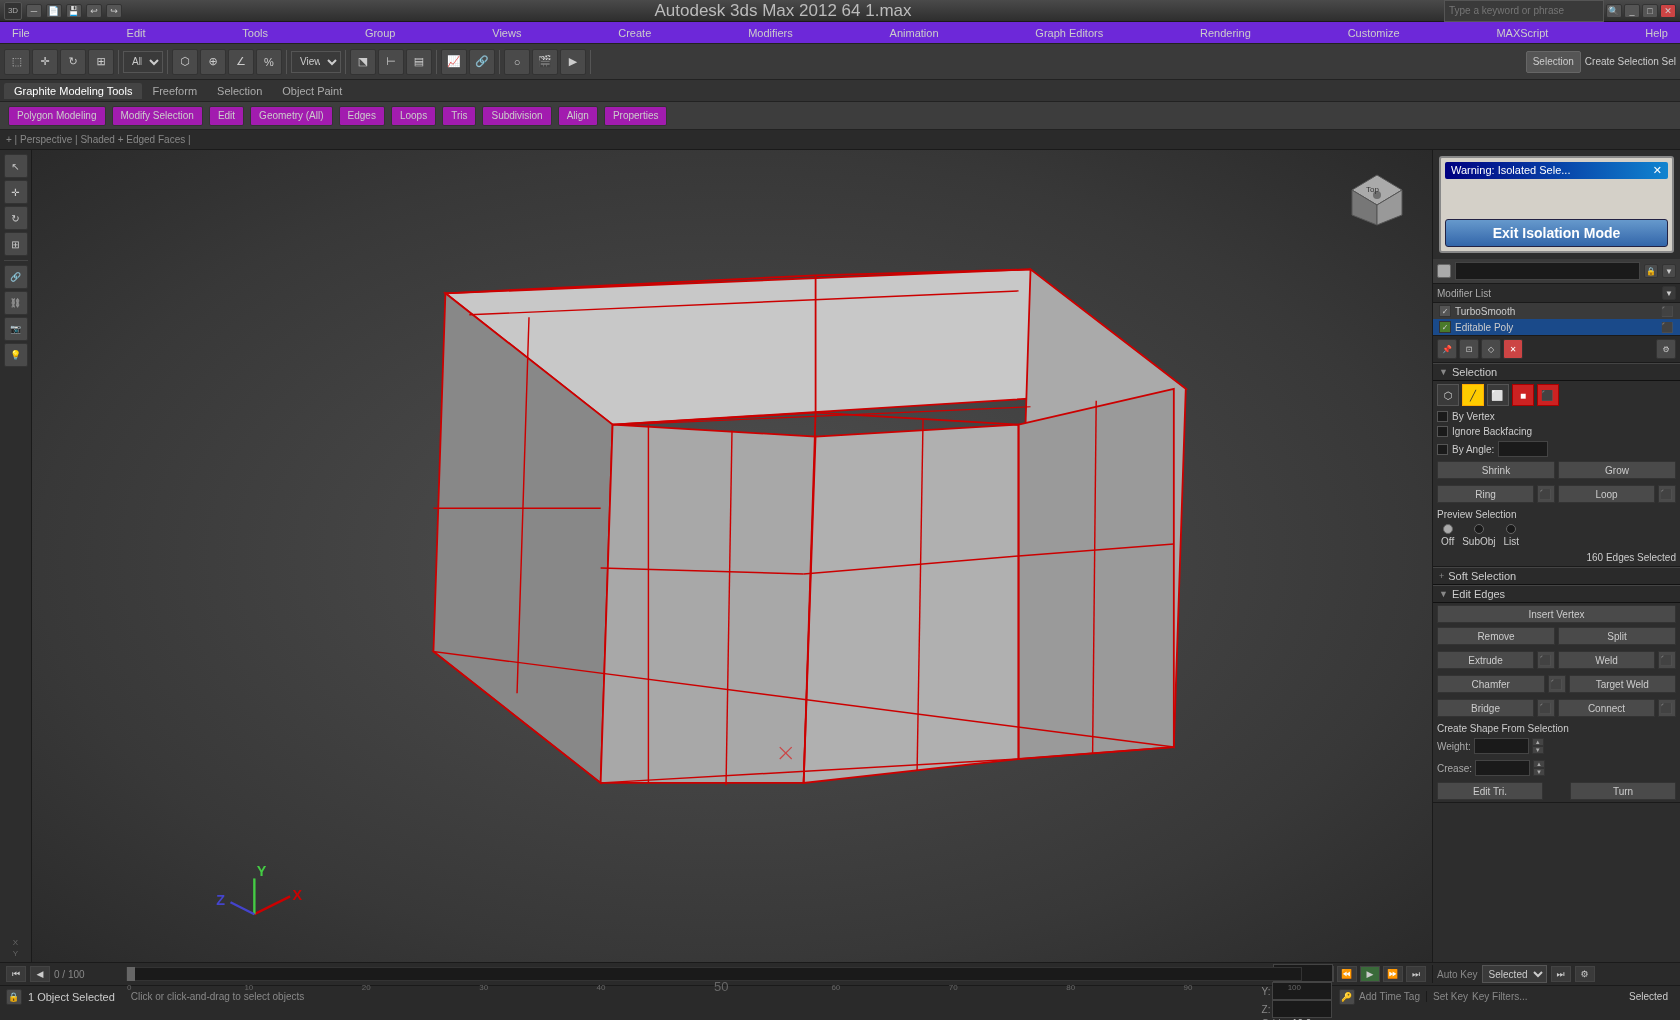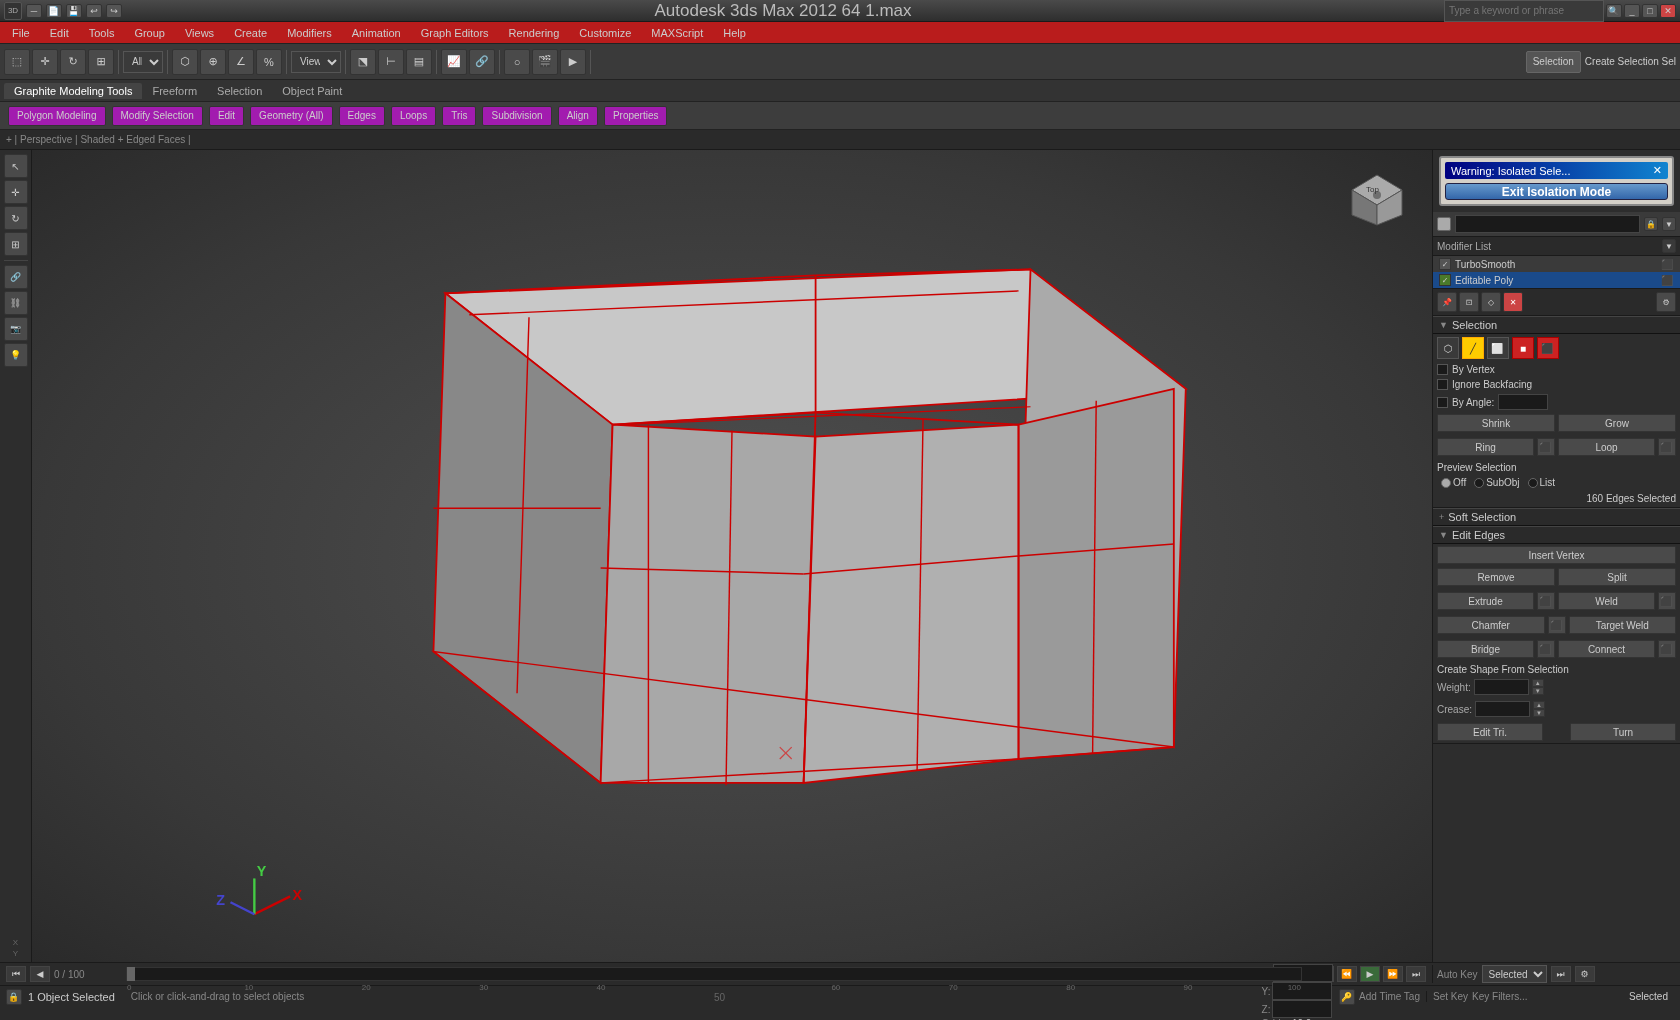--- a/index.html
+++ b/index.html
@@ -13,23 +13,24 @@
     }
     #title-bar .left { display: flex; align-items: center; gap: 4px; padding-left: 4px; }
     #title-bar .center { color: #bbb; font-size: 17px; text-align: center; }
     #title-bar .right { display: flex; align-items: center; gap: 2px; padding-right: 4px; }
     .tb-btn { width: 16px; height: 14px; background: #555; border: 1px solid #333; border-radius: 2px; cursor: pointer; display: flex; align-items: center; justify-content: center; font-size: 9px; color: #ccc; }
     .tb-close { background: #c44; }
     .app-logo { width: 18px; height: 18px; background: #333; border: 1px solid #555; border-radius: 2px; display: flex; align-items: center; justify-content: center; font-size: 8px; color: #aaa; }
 
     
     #menu-bar {
-      width: 100%; height: 22px; background: #b91c1c;
+      width: 100%; height: 22px; background: #6d28d9;
       display: flex; align-items: center; gap: 12px; padding: 0 8px;
       border-bottom: 1px solid #222;
+      justify-content: space-between;
     }
     .menu-item { font-size: 11px; color: #ccc; cursor: pointer; padding: 2px 4px; }
 
     
     #toolbar {
       width: 100%; height: 36px; background: #3a3a3a;
       display: flex; align-items: center; gap: 2px; padding: 0 4px;
       border-bottom: 1px solid #222;
     }
     .tool-btn { width: 26px; height: 26px; background: #4a4a4a; border: 1px solid #333; border-radius: 2px; cursor: pointer; display: flex; align-items: center; justify-content: center; font-size: 11px; color: #ccc; }
@@ -91,27 +92,27 @@
     }
 
     
     #warning-dialog {
       margin: 6px; background: #d4d0c8; border: 2px solid #888; border-radius: 3px;
       padding: 4px;
     }
     #warning-title {
       background: linear-gradient(to right, #000080, #1084d0);
       color: white; font-size: 11px; padding: 2px 6px;
-      display: flex; justify-content: space-between; align-items: center;
+      display: flex; justify-content: space-between; align-items: flex-start;
       border-radius: 2px; margin-bottom: 4px;
     }
     #exit-isolation-btn {
-      width: 100%; height: 17px; background: linear-gradient(to bottom, #6699cc, #3366aa);
-      border: 1px solid #224; color: white; font-size: 12px; font-weight: bold;
-      cursor: pointer; border-radius: 3px;
+      width: 100%; height: 28px; background: linear-gradient(to bottom, #6699cc, #3366aa);
+      border: 1px solid #224; color: white; font-size: 14px; font-weight: bold;
+      cursor: pointer; border-radius: 3px; margin-top: 36px;
     }
     .panel-input { height: 18px; background: #1a1a1a; border: 1px solid #444; color: #ccc; font-size: 10px; padding: 0 3px; width: 60px; }
     .section-header {
       background: #2a2a2a; color: #ccc; font-size: 11px; padding: 2px 6px;
       display: flex; align-items: center; gap: 4px; cursor: pointer;
       border-top: 1px solid #444; border-bottom: 1px solid #111;
     }
     .section-toggle { color: #888; font-size: 9px; }
     .modifier-list-item { padding: 2px 6px; font-size: 10px; color: #ccc; display: flex; align-items: center; gap: 4px; cursor: pointer; }
     .modifier-list-item.selected { background: #1a4a8a; }
@@ -132,21 +133,21 @@
     .spin-btn { width: 12px; height: 8px; background: #444; border: 1px solid #333; color: #aaa; font-size: 6px; cursor: pointer; display: flex; align-items: center; justify-content: center; }
     .coord-field { display: flex; align-items: center; gap: 2px; }
     .coord-label { color: #888; font-size: 10px; }
     .coord-input { width: 60px; height: 18px; background: #1a1a1a; border: 1px solid #444; color: #ccc; font-size: 10px; padding: 0 3px; }
     .timeline-track { flex: 1; height: 14px; background: #1a1a1a; border: 1px solid #333; position: relative; }
     .timeline-thumb { width: 8px; height: 14px; background: #666; position: absolute; left: 0; top: -1px; cursor: pointer; }
     .eg-row { display: flex; align-items: center; gap: 3px; margin-bottom: 2px; }
     .eg-btn { flex: 1; height: 18px; background: #4a4a4a; border: 1px solid #333; color: #ccc; font-size: 10px; cursor: pointer; border-radius: 1px; }
     .eg-sq-btn { width: 18px; height: 18px; background: #4a4a4a; border: 1px solid #333; color: #ccc; font-size: 10px; cursor: pointer; display: flex; align-items: center; justify-content: center; }
     .radio-group { display: flex; align-items: center; gap: 8px; }
-    .radio-item { display: flex; align-items: center; gap: 2px; font-size: 10px; color: #ccc; cursor: pointer; }
+    .radio-item { display: flex; align-items: center; gap: 2px; font-size: 10px; color: #ccc; cursor: pointer; flex-direction: column; }
     .radio { width: 10px; height: 10px; border-radius: 50%; border: 1px solid #666; background: #1a1a1a; display: inline-block; }
     .radio.selected { background: #aaa; }
 
     
     #bottom-full {
       width: 100%; background: #2a2a2a; border-top: 1px solid #1a1a1a;
     }
     #bottom-row1 { display: flex; height: 22px; align-items: center; }
     #bottom-row2 { display: flex; height: 22px; align-items: center; padding: 0 6px; font-size: 10px; color: #888; border-top: 1px solid #1a1a1a; }
     #timeline-section { flex: 1; display: flex; align-items: center; padding: 0 6px; gap: 4px; }
@@ -518,21 +519,21 @@
 
     <div id="timeline-section">
       <div class="timeline-track">
         <div class="timeline-thumb"></div>
 
         <span style="position:absolute; left:0; top:15px; font-size:8px; color:#666;">0</span>
         <span style="position:absolute; left:10%; top:15px; font-size:8px; color:#666;">10</span>
         <span style="position:absolute; left:20%; top:15px; font-size:8px; color:#666;">20</span>
         <span style="position:absolute; left:30%; top:15px; font-size:8px; color:#666;">30</span>
         <span style="position:absolute; left:40%; top:15px; font-size:8px; color:#666;">40</span>
-        <span style="position:absolute; left:50%; top:24px; font-size:10px; color:#666;">50</span>
+        <span style="position:absolute; left:50%; top:11px; font-size:13px; color:#666;">50</span>
         <span style="position:absolute; left:60%; top:15px; font-size:8px; color:#666;">60</span>
         <span style="position:absolute; left:70%; top:15px; font-size:8px; color:#666;">70</span>
         <span style="position:absolute; left:80%; top:15px; font-size:8px; color:#666;">80</span>
         <span style="position:absolute; left:90%; top:15px; font-size:8px; color:#666;">90</span>
         <span style="position:absolute; right:0; top:15px; font-size:8px; color:#666;">100</span>
       </div>
     </div>
 
     <div id="playback-controls">
       <div class="play-btn">⏮</div>

